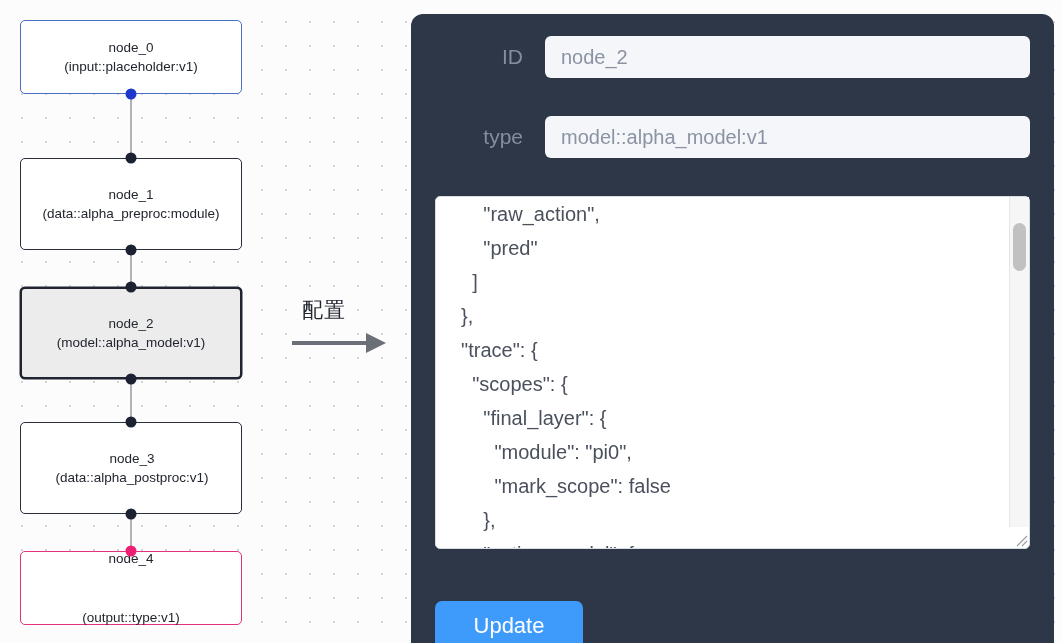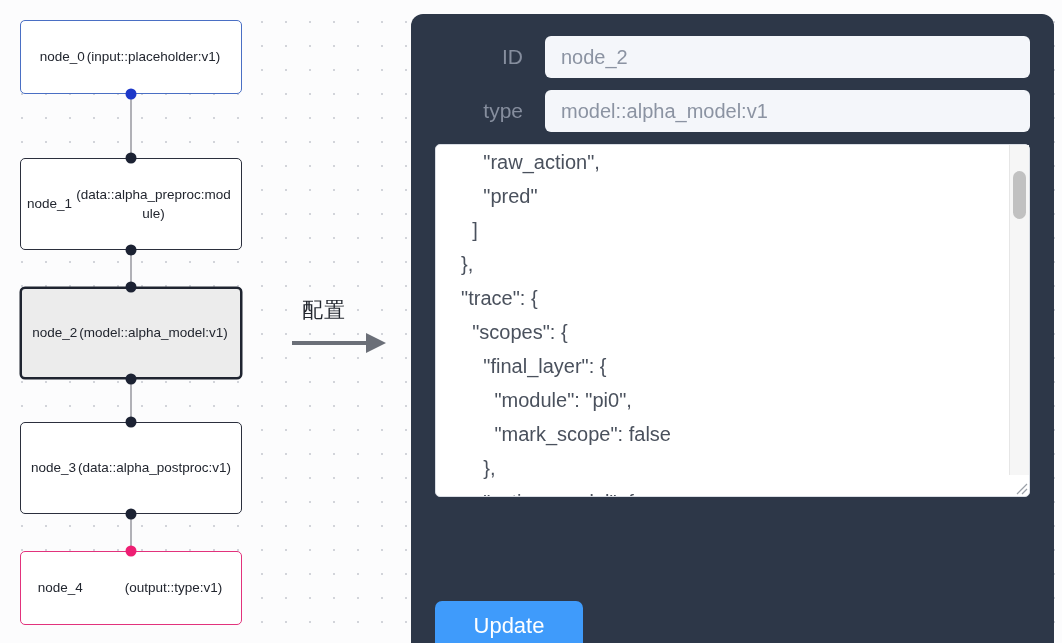--- a/index.html
+++ b/index.html
@@ -33,21 +33,21 @@
     height: 643px;
   }
 
   .node {
     position: absolute;
     box-sizing: border-box;
     background: #ffffff;
     border: 1.6px solid #2b2f3d;
     border-radius: 5px;
     display: flex;
-    flex-direction: row;
+    flex-direction: column;
     align-items: center;
     justify-content: center;
     text-align: center;
     color: #22262f;
     font-size: 13.5px;
     line-height: 1.42;
     padding: 4px 6px;
     z-index: 3;
   }
   .node .nlabel { white-space: nowrap; }
@@ -118,21 +118,21 @@
     box-sizing: border-box;
     background: #2d3748;
     border-radius: 12px 12px 0 0;
     padding: 22px 24px 0 24px;
     z-index: 10;
   }
 
   .field-row {
     display: flex;
     align-items: flex-end;
-    margin-bottom: 12px;
+    margin-bottom: 38px;
   }
   .field-label {
     width: 110px;
     flex: 0 0 110px;
     text-align: right;
     padding-right: 22px;
     box-sizing: border-box;
     color: #868e9e;
     font-size: 21px;
     line-height: 42px;

